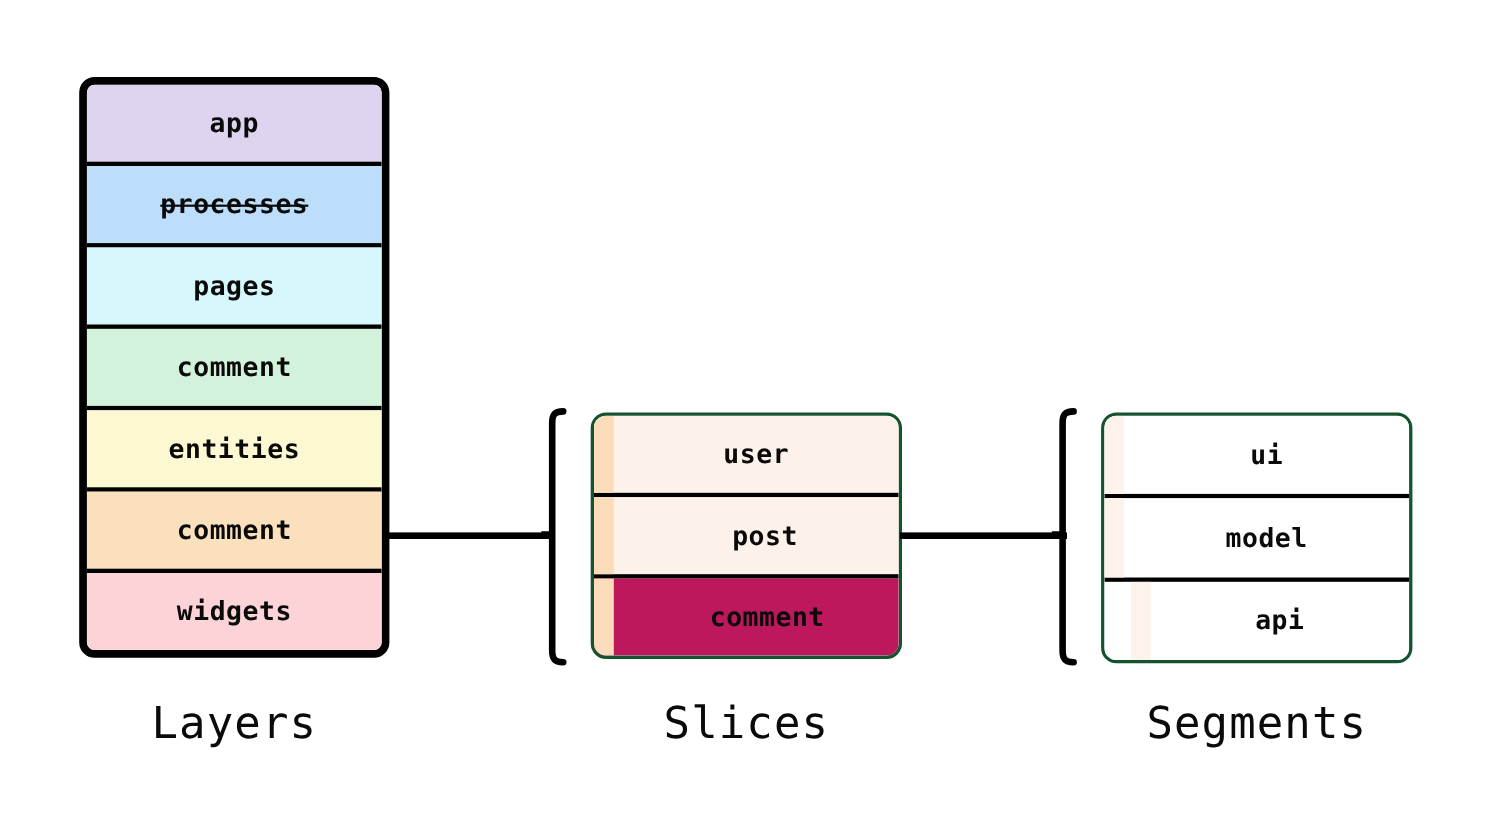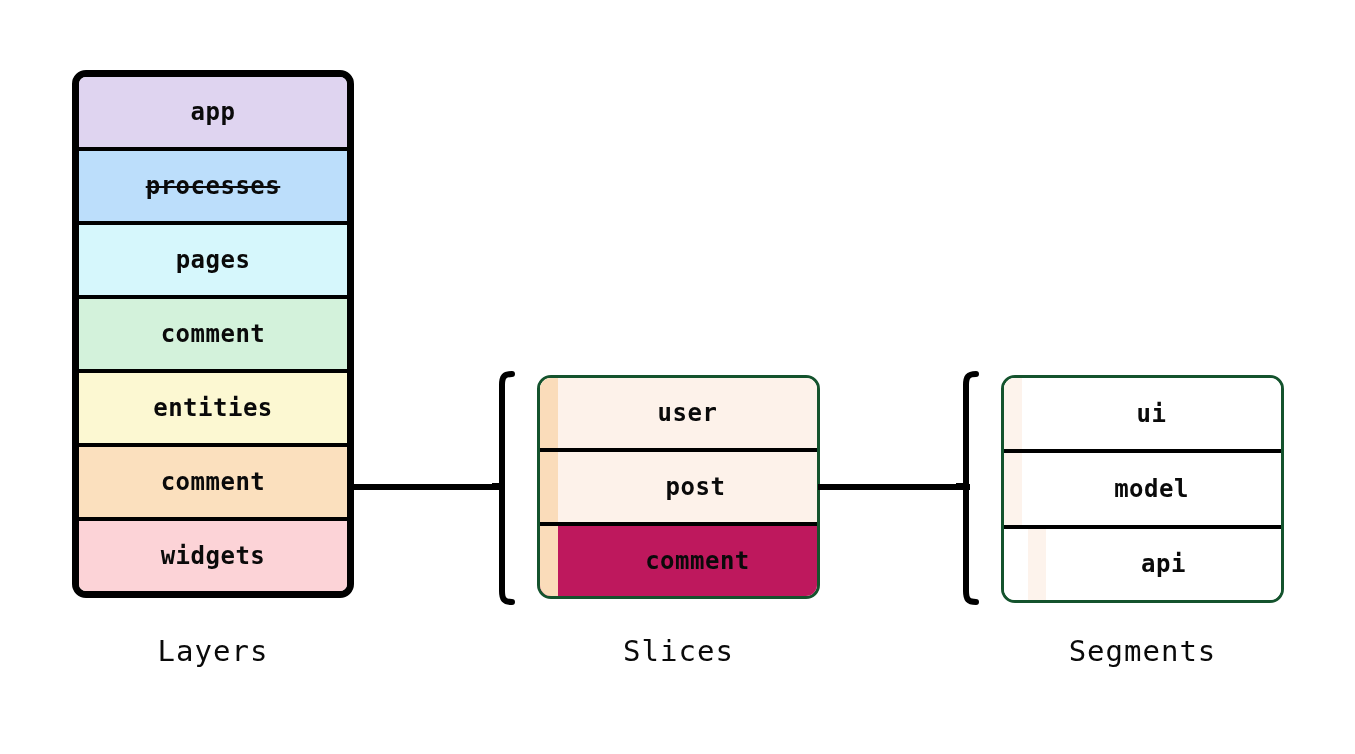--- a/index.html
+++ b/index.html
@@ -138,21 +138,21 @@
     top: 368px;
   }
   #bracket-slices  { left: 492px; }
   #bracket-segments{ left: 956px; }
 
   
   .caption {
     position: absolute;
     top: 634px;
     text-align: center;
-    font-size: 29px;
+    font-size: 40px;
     font-weight: normal;
     color: #0a0a0a;
     letter-spacing: 1px;
     line-height: 1.2;
     white-space: nowrap;
   }
   #caption-layers   { left: 72px;  width: 282px; }
   #caption-slices   { left: 537px; width: 283px; }
   #caption-segments { left: 1001px;width: 283px; }
 </style>

